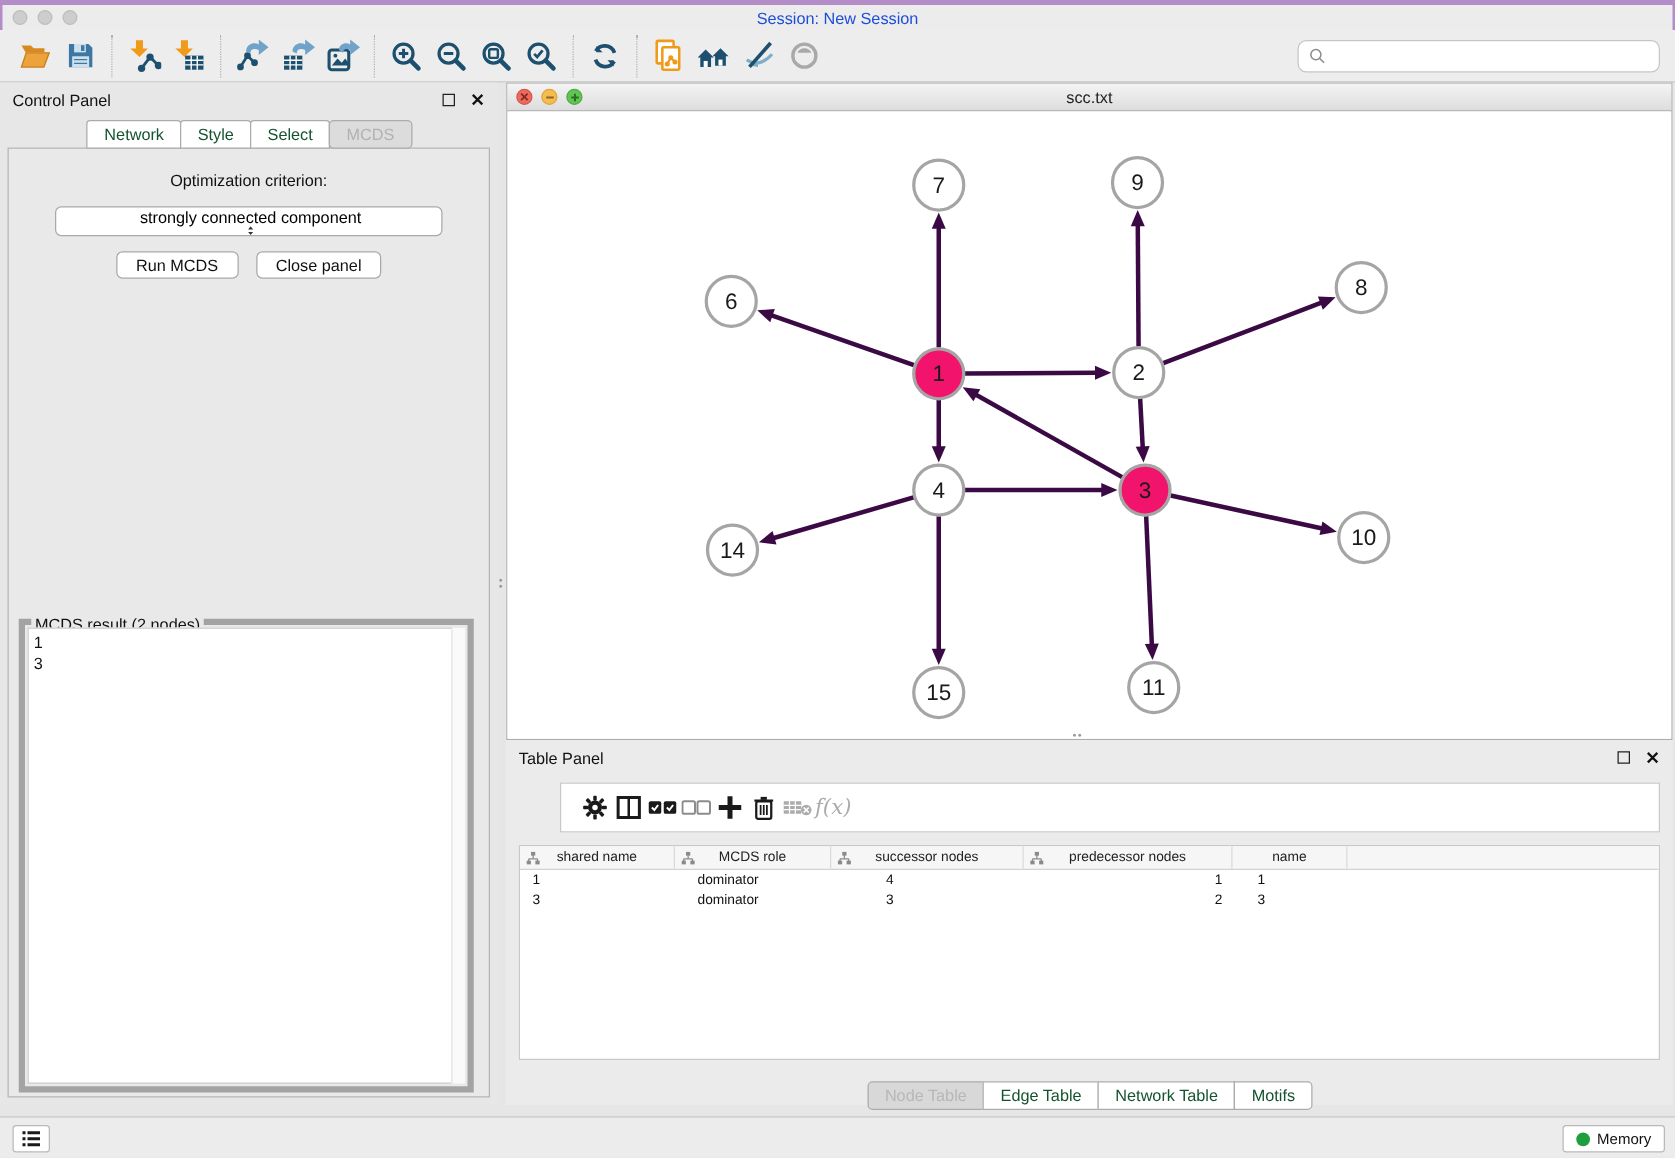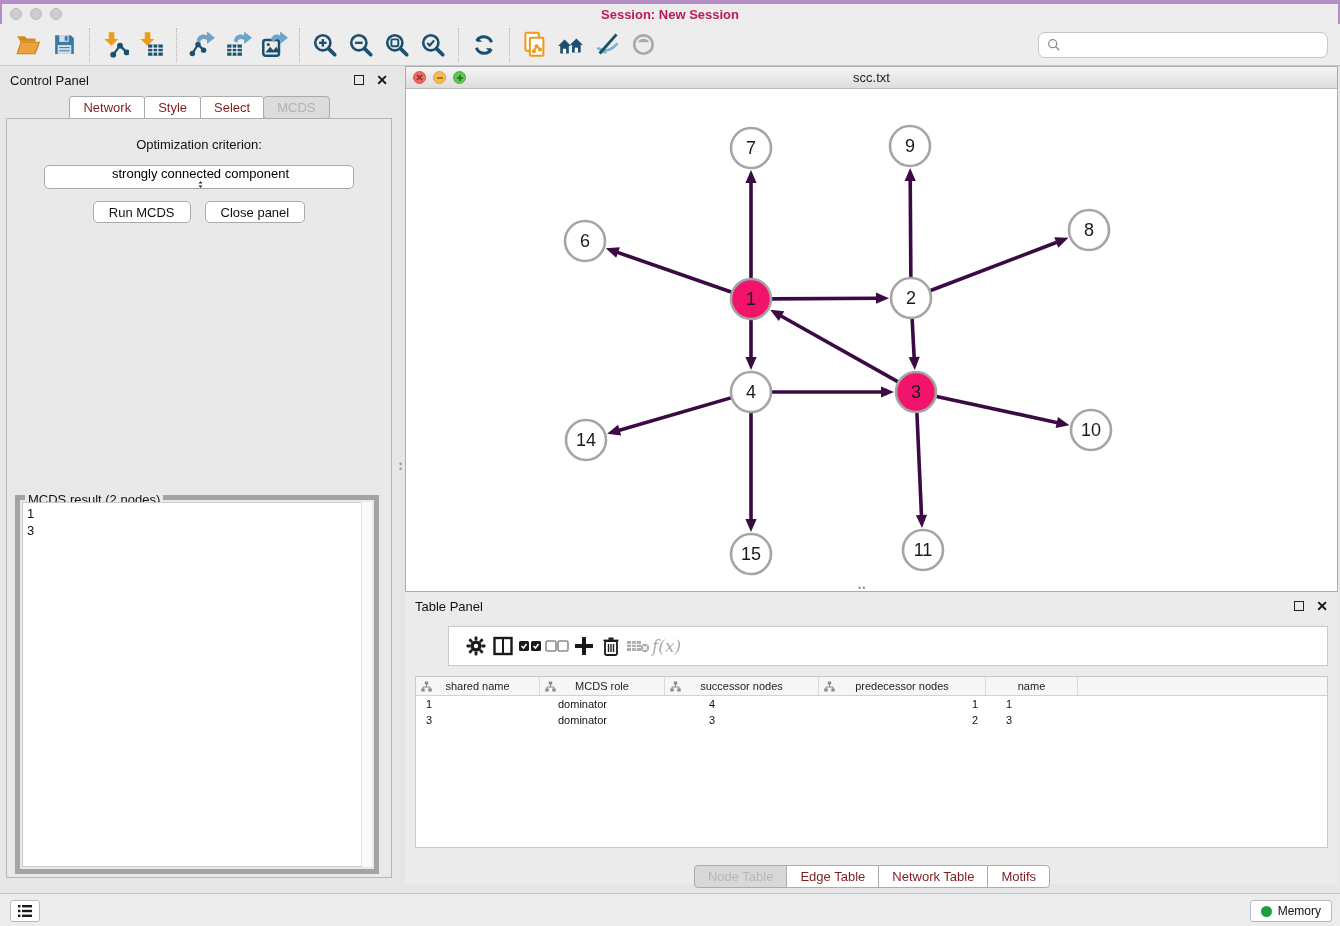--- a/index.html
+++ b/index.html
@@ -7,42 +7,42 @@
   body { font-family:"Liberation Sans", sans-serif; background:#E6E6E6; position:relative; overflow:hidden; }
 
   #app { position:absolute; inset:0; background:#E6E6E6; }
 
   
   #purple-top { position:absolute; top:0; left:0; right:0; height:4px; background:#B48CC8; }
   #titlebar { position:absolute; top:4px; left:0; right:0; height:20px; background:#ECECEC;
               border-left:2px solid #B48CC8; border-right:2px solid #B48CC8;
               display:flex; align-items:center; }
   .tl-dot { width:12px; height:12px; border-radius:50%; background:#CDCDCD; border:1px solid #BDBDBD; margin-left:8px; }
-  #win-title { position:absolute; left:0; right:0; text-align:center; color:#be185d; font-size:13px;font-weight:bold; }
+  #win-title { position:absolute; left:0; right:0; text-align:center; color:#1d4ed8; font-size:13px; }
 
   
   #toolbar { position:absolute; top:24px; left:0; right:0; height:42px; background:#EDEDED;
              border-bottom:1px solid #C8C8C8; display:flex; align-items:center; padding-left:10px; }
   .tbtn { width:36px; height:36px; display:flex; align-items:center; justify-content:center; border-radius:4px; }
   .tbtn svg { display:block; }
   .tsep { width:0; height:34px; border-left:1px dotted #B3B3B3; margin:0 7px; }
   #search-box { margin-left:auto; margin-right:12px; width:290px; height:26px; background:#fff;
                 border:1px solid #C6C6C6; border-radius:7px; display:flex; align-items:center; padding:0 8px; }
   #search-box input { border:none; outline:none; flex:1; font-size:13px; margin-left:6px; background:transparent; }
 
   
   #control-panel { position:absolute; top:66px; left:0; width:398px; height:818px; background:#E7E7E7; }
   .panel-header { height:28px; display:flex; align-items:center; padding:0 10px; font-size:13px; color:#111; }
   .panel-header .spacer { flex:1; }
   .float-icon { width:10px; height:10px; border:1.6px solid #222; margin-right:12px; }
   .close-icon { font-size:14px; font-weight:bold; color:#111; line-height:10px; }
 
   #cp-tabs { position:absolute; top:30px; left:0; right:0; height:23px; display:flex; justify-content:center; z-index:2; }
   .tab { padding:3px 13px 2px; background:#fff; border:1px solid #ABABAB; font-size:13px; margin-right:-1px;
-         border-radius:3px 3px 0 0; color:#7f1d1d; white-space:nowrap; }
+         border-radius:3px 3px 0 0; color:#14532d; white-space:nowrap; }
   .tab.tab-disabled { background:#DCDCDC; color:#B2B2B2; border-radius:4px; }
 
   #cp-content { position:absolute; top:52px; left:6px; right:6px; bottom:6px; background:#E9E9E9;
                 border:1px solid #B5B5B5; }
   #opt-label { margin-top:18px; text-align:center; font-size:13px; color:#111; }
   #criterion-select { margin:13px auto 0; width:310px; height:24px; background:#fff; border:1px solid #A9A9A9;
                       border-radius:5px; display:flex; align-items:center; padding:0 6px 0 9px; font-size:13px;flex-direction:column; }
   #criterion-select .val { flex:1; }
   #cp-buttons { margin-top:12px; display:flex; justify-content:center; gap:14px; }
   .cp-btn { height:22px; background:#fff; border:1px solid #A9A9A9; border-radius:5px; font-size:13px;

